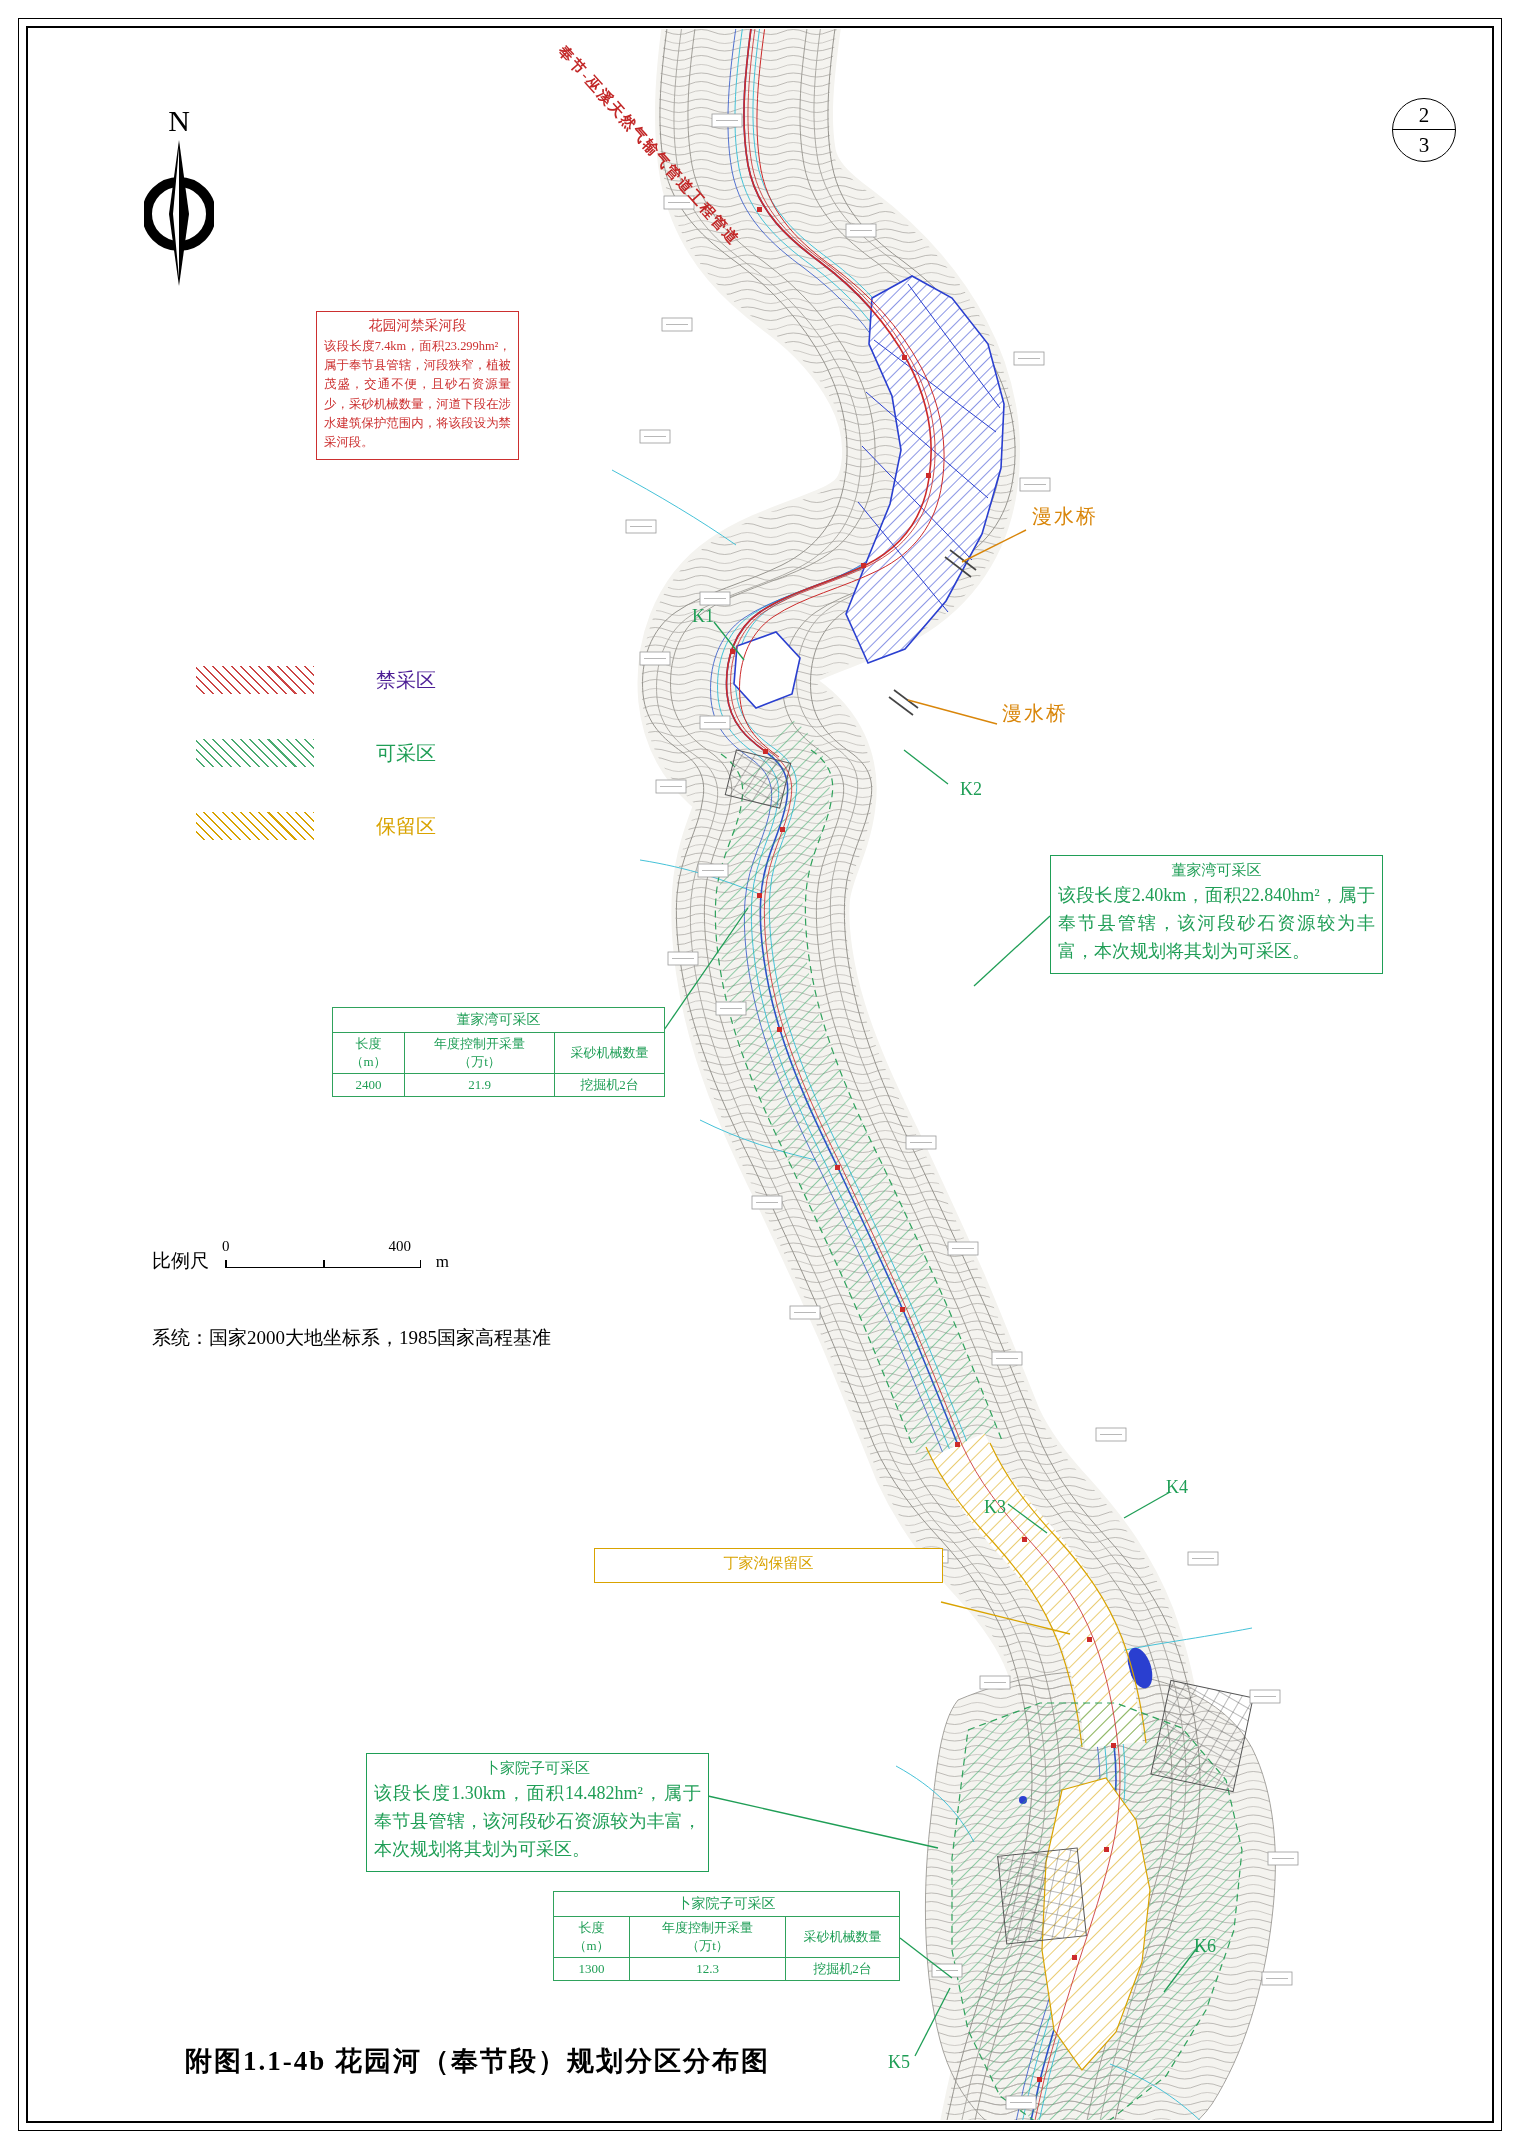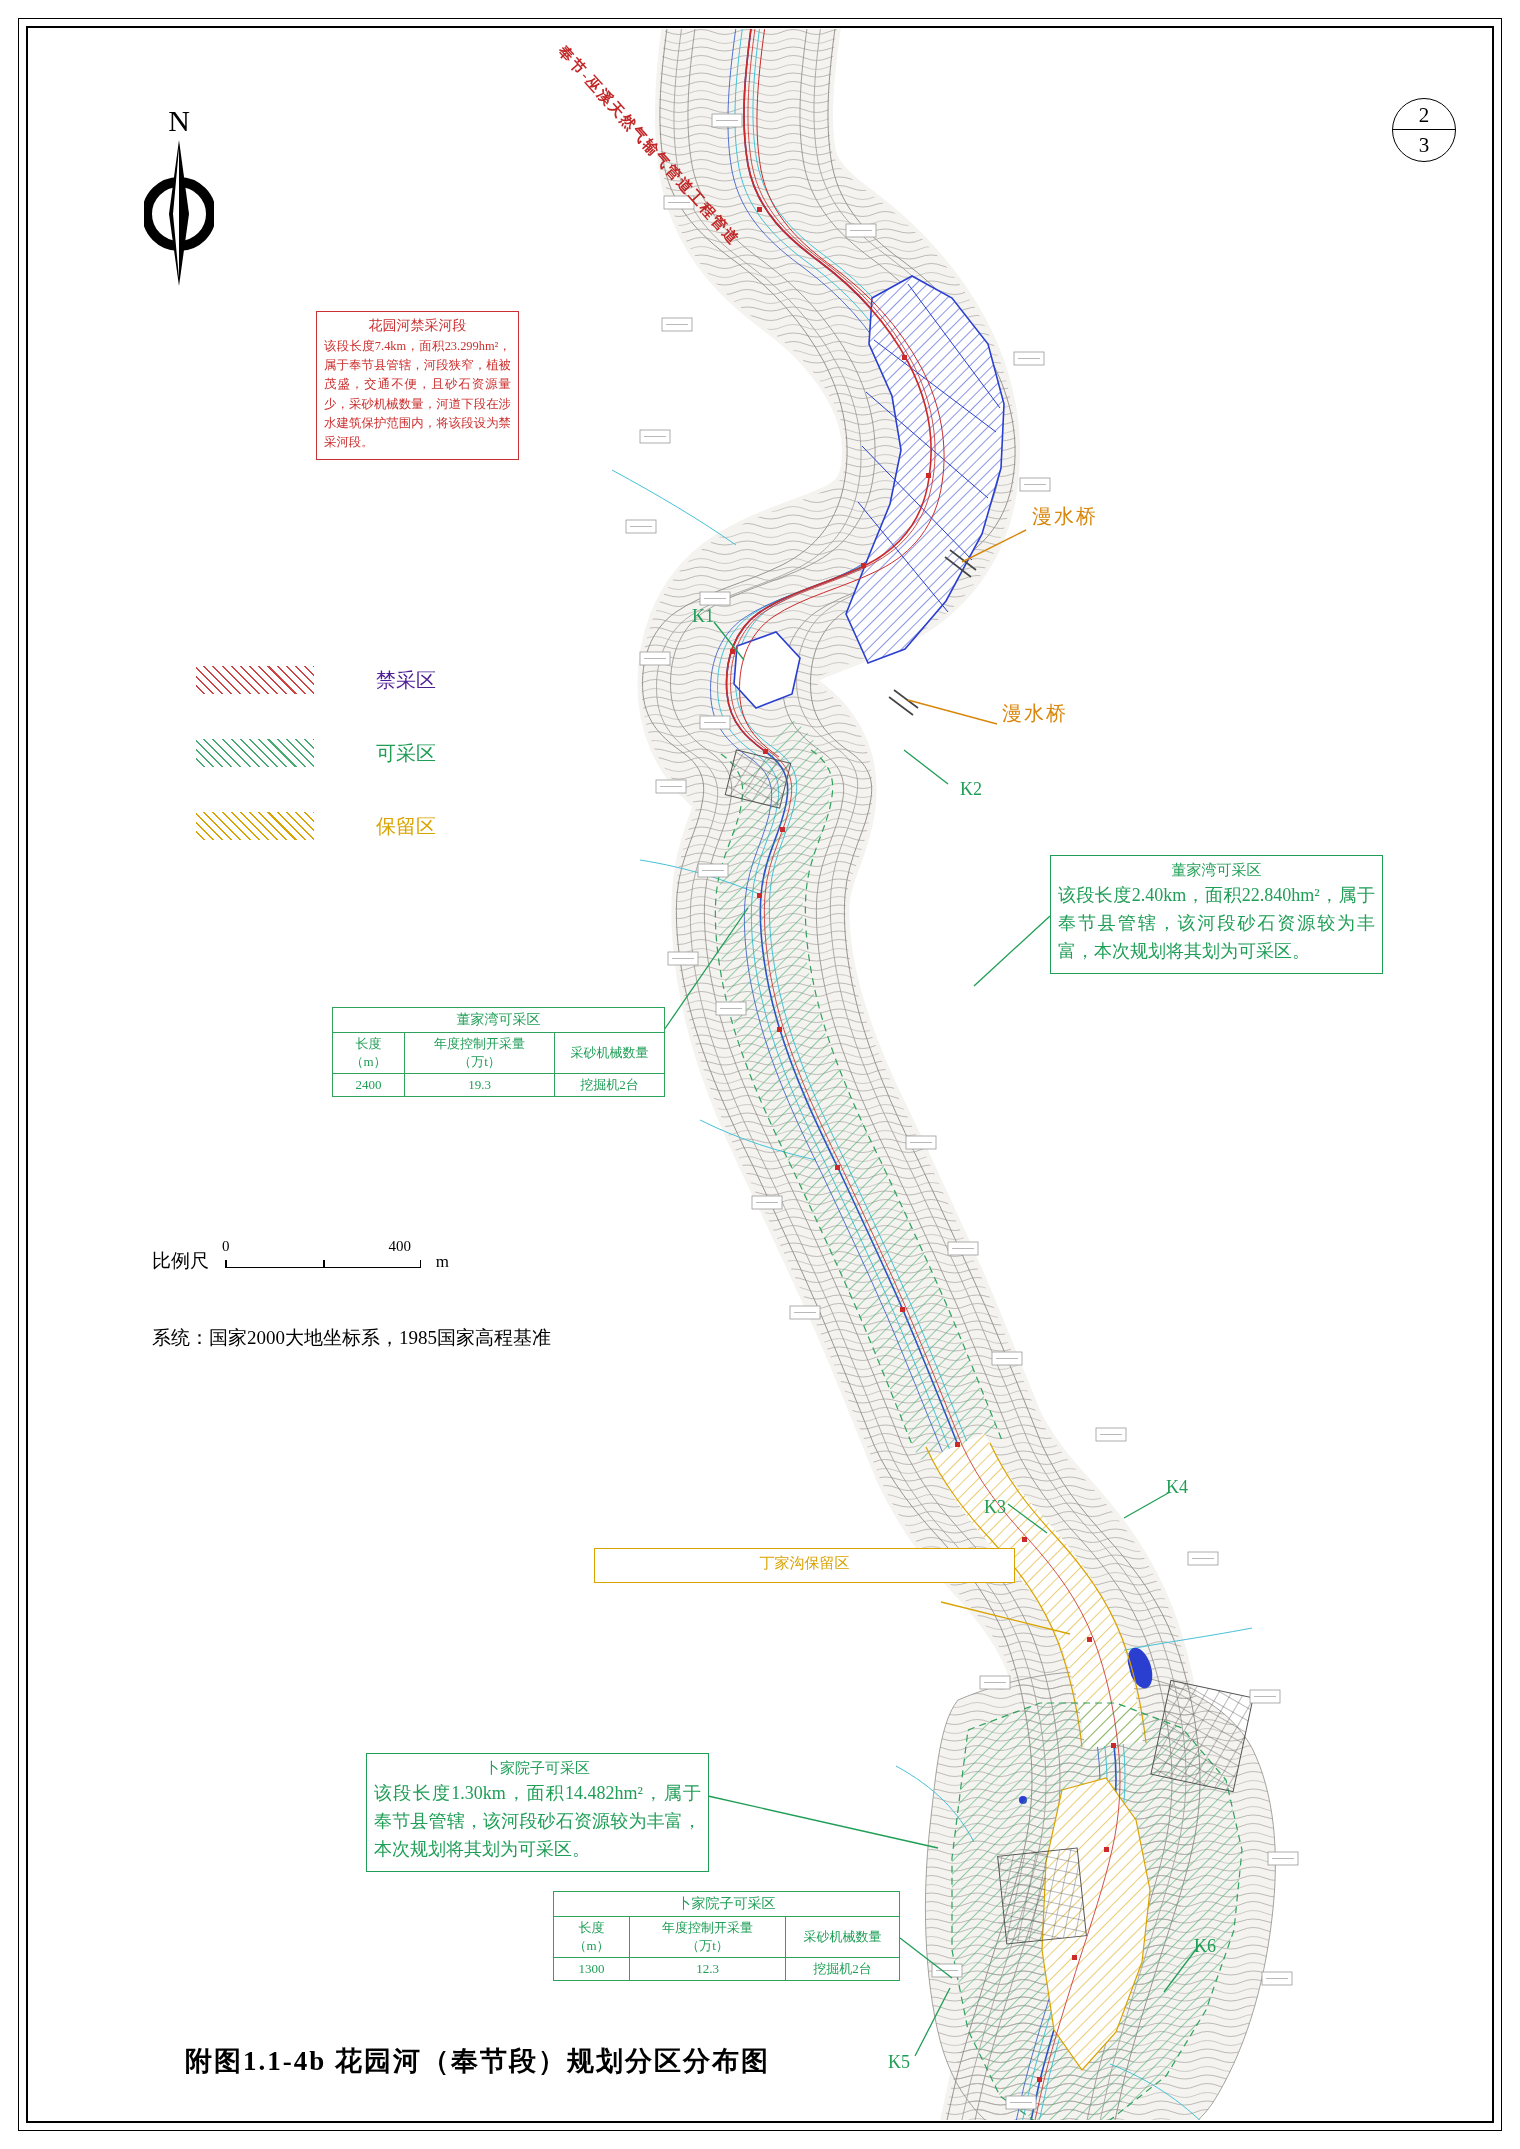--- a/index.html
+++ b/index.html
@@ -14,21 +14,21 @@
   .sheetno{position:absolute;left:1392px;top:98px;width:62px;height:62px;border:1.5px solid #000;border-radius:50%;font-size:21px;z-index:4;background:#fff;}
   .sheetno-top{height:30px;line-height:33px;border-bottom:1.5px solid #000;text-align:center;}
   .sheetno-bot{height:30px;line-height:30px;text-align:center;}
   .pipeline{position:absolute;left:568px;top:42px;transform-origin:0 0;transform:rotate(48deg);color:#c22626;font-size:15px;font-weight:bold;letter-spacing:2px;white-space:nowrap;z-index:4;}
   
   .ann{position:absolute;background:#fff;padding:5px 7px 7px;box-sizing:border-box;z-index:5;}
   .ann .ttl{text-align:center;font-size:14px;margin-bottom:2px;}
   .ann .bdy{font-size:12.4px;line-height:1.55;text-align:justify;}
   .ann-red{left:276px;top:311px;width:203px;border:1.6px solid #cc2f2f;color:#cc2f2f;margin-left:40px;}
   .ann-dj{left:1050px;top:855px;width:333px;border:1.6px solid #1f9e56;color:#1f9e56;}
-  .ann-ding{left:594px;top:1548px;width:421px;border:1.6px solid #d9a300;color:#d9a300;}
+  .ann-ding{left:594px;top:1548px;width:349px;border:1.6px solid #d9a300;color:#d9a300;}
   .ann-bj{left:366px;top:1753px;width:343px;border:1.6px solid #1f9e56;color:#1f9e56;}
   .ann-dj .bdy,.ann-ding .bdy,.ann-bj .bdy{font-size:18px;}
   .ann-dj .ttl,.ann-ding .ttl,.ann-bj .ttl{font-size:15px;}
   
   .legend{position:absolute;left:196px;top:666px;z-index:4;}
   .legend-row{display:flex;align-items:center;margin-bottom:45px;}
   .swatch{width:118px;height:28px;}
   .sw-red{background:repeating-linear-gradient(45deg,rgba(0,0,0,0) 0 5px,#cc4444 5px 6.5px);}
   .sw-green{background:repeating-linear-gradient(45deg,rgba(0,0,0,0) 0 5px,#4aab72 5px 6.5px);}
   .sw-yellow{background:repeating-linear-gradient(45deg,rgba(0,0,0,0) 0 5px,#d9a300 5px 6.5px);}
@@ -314,21 +314,21 @@
         </tr>
     <tr>
       <th>长度
 （m）</th>
       <th>年度控制开采量
 （万t）</th>
       <th>采砂机械数量</th>
     </tr>
     <tr>
       <td>2400</td>
-      <td>19.3</td>
+      <td>21.9</td>
       <td>挖掘机2台</td>
     </tr>
   </tbody>
     </table>
 
   <table class="ztable tbl-bj">
     <colgroup>
         <col style="width:76px">
         <col style="width:156px">
         <col style="width:114px">

